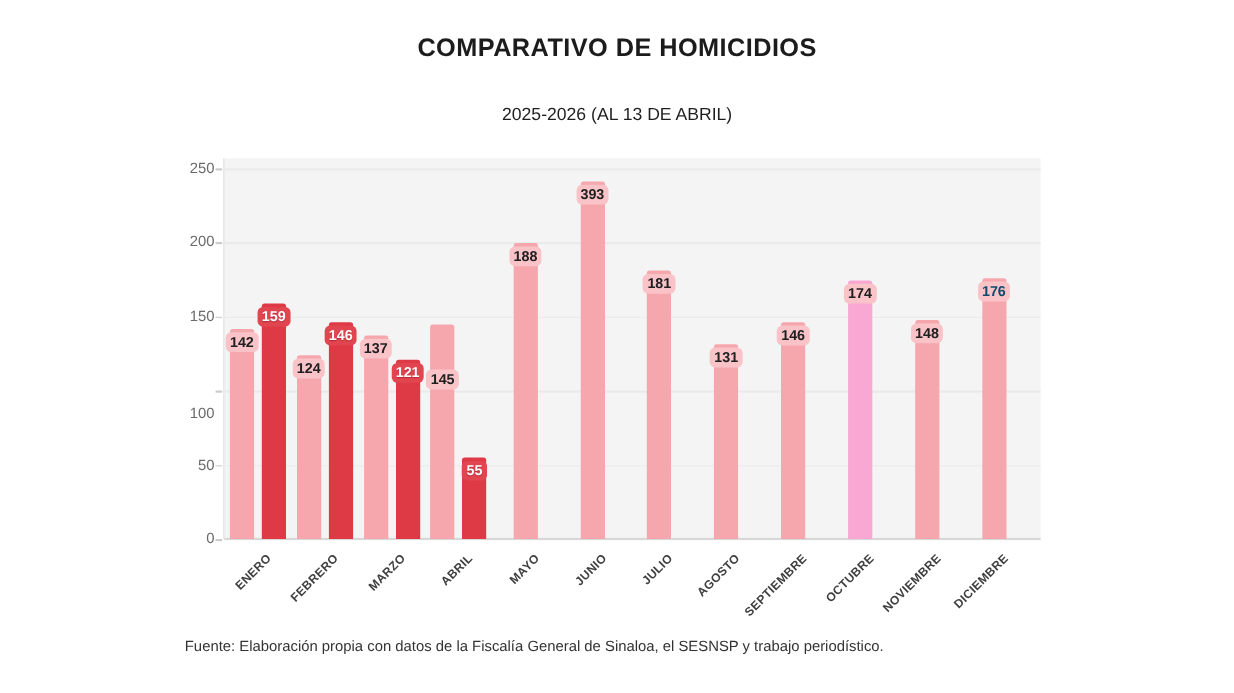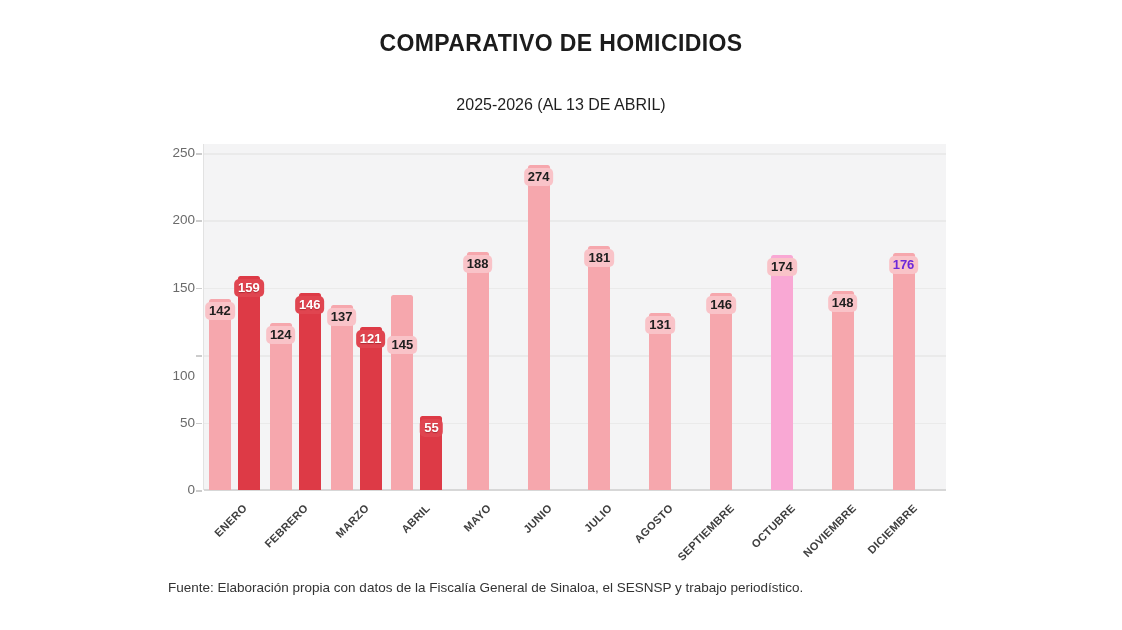--- a/index.html
+++ b/index.html
@@ -183,27 +183,27 @@
         </div>
         <div class="month-col">
           <div class="bar" style="height: 195.46px; background: rgb(246, 167, 173);">
             <div class="bar-badge" style="background: rgb(249, 195, 200); color: rgb(32, 32, 32); margin-top: 38px;">145</div>
           </div>
           <div class="bar" style="height: 74.14px; background: rgb(221, 58, 70);">
             <div class="bar-badge on-dark" style="background: rgb(224, 69, 80); color: rgb(255, 255, 255);">55</div>
           </div>
         </div>
         <div class="month-col">
-          <div class="bar" style="height: 238px; background: rgb(246, 167, 173);">
+          <div class="bar" style="height: 269px; background: rgb(246, 167, 173);">
             <div class="bar-badge" style="background: rgb(249, 195, 200); color: rgb(32, 32, 32);">188</div>
           </div>
         </div>
         <div class="month-col">
           <div class="bar" style="height: 324.868px; background: rgb(246, 167, 173);">
-            <div class="bar-badge" style="background: rgb(249, 195, 200); color: rgb(32, 32, 32);">274</div>
+            <div class="bar-badge" style="background: rgb(249, 195, 200); color: rgb(32, 32, 32);">393</div>
           </div>
         </div>
         <div class="month-col">
           <div class="bar" style="height: 243.988px; background: rgb(246, 167, 173);">
             <div class="bar-badge" style="background: rgb(249, 195, 200); color: rgb(32, 32, 32);">181</div>
           </div>
         </div>
         <div class="month-col">
           <div class="bar" style="height: 176.588px; background: rgb(246, 167, 173);">
             <div class="bar-badge" style="background: rgb(249, 195, 200); color: rgb(32, 32, 32);">131</div>
@@ -219,21 +219,21 @@
             <div class="bar-badge" style="background: rgb(249, 195, 200); color: rgb(32, 32, 32);">174</div>
           </div>
         </div>
         <div class="month-col">
           <div class="bar" style="height: 199.504px; background: rgb(246, 167, 173);">
             <div class="bar-badge" style="background: rgb(249, 195, 200); color: rgb(32, 32, 32);">148</div>
           </div>
         </div>
         <div class="month-col">
           <div class="bar" style="height: 237.248px; background: rgb(246, 167, 173);">
-            <div class="bar-badge" style="background: rgb(249, 195, 200); color: #6d28d9;">176</div>
+            <div class="bar-badge" style="background: rgb(249, 195, 200); color: #0c4a6e;">176</div>
           </div>
         </div>
       </div>
   </div>
 
   <div id="axis-extras">
       <div class="y-label" style="left: 135px; top: 482px;">0</div>
       <div class="y-tick" style="left: 196px; top: 490px;"></div>
       <div class="y-label" style="left: 135px; top: 414.6px;">50</div>
       <div class="y-tick" style="left: 196px; top: 422.6px;"></div>

